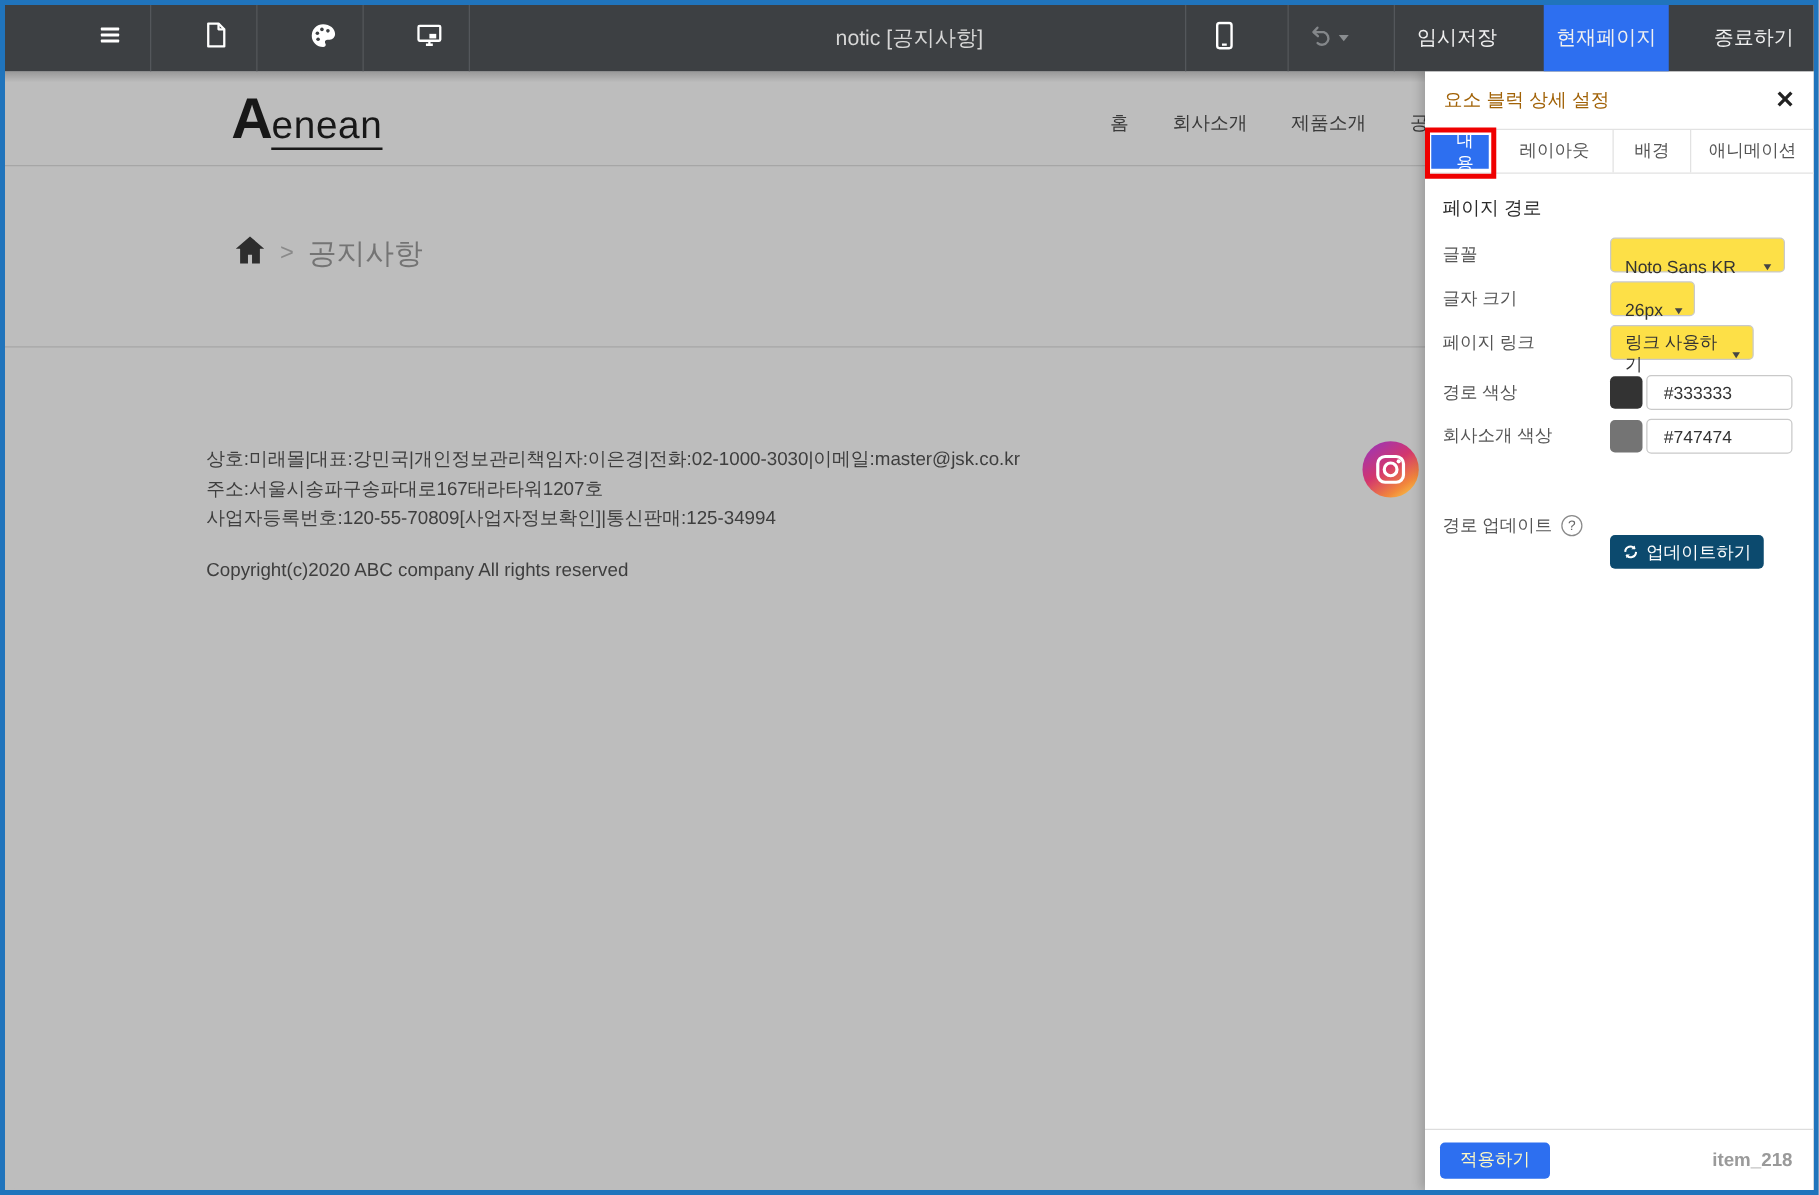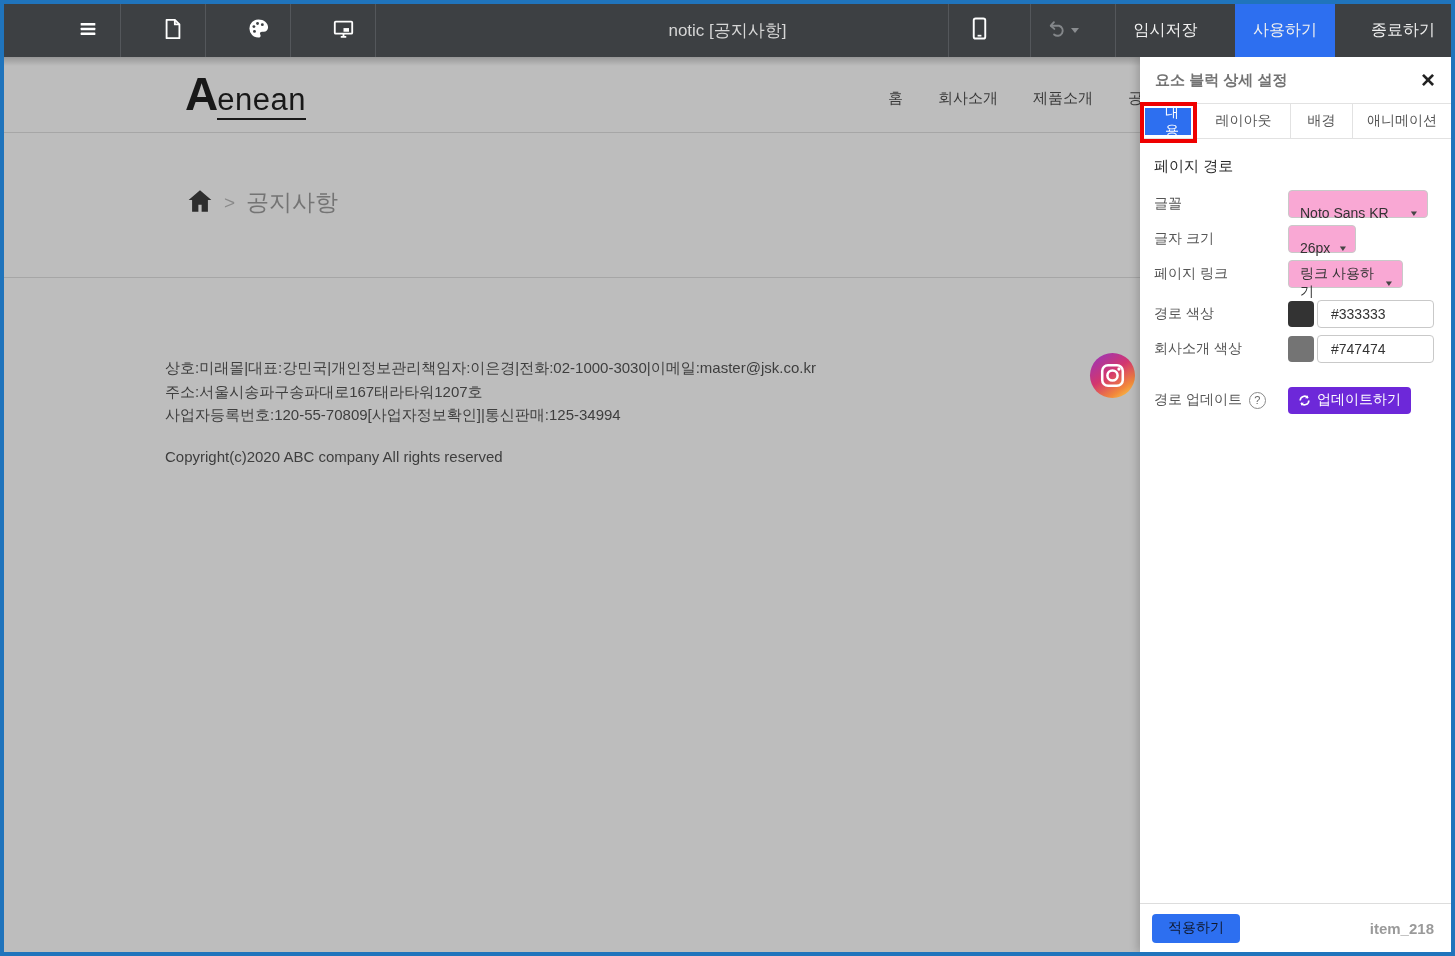--- a/index.html
+++ b/index.html
@@ -37,45 +37,45 @@
   .crumb-current { color:#747474; font-size:23px; }
 
   .site-footer { position:relative; padding:78px 0 0 161px; color:#3e3e3e; }
   .foot-lines { font-size:15px; line-height:23.5px; }
   .foot-copy { margin-top:21px; font-size:15px; }
   .insta { position:absolute; left:1085px; top:74px; width:47px; height:47px; cursor:pointer; }
 
   
   .panel { position:absolute; top:53px; right:0; width:311px; height:895px; background:#fff; z-index:20; display:flex; flex-direction:column; box-shadow:-3px 0 8px rgba(0,0,0,0.18); }
   .panel-header { height:46px; display:flex; align-items:center; justify-content:space-between; padding:0 16px 0 15px; }
-  .panel-title { font-size:15px; color:#737373;font-weight:bold; }
+  .panel-title { font-size:15px; color:#a16207; }
   .close-x { font-size:24px; color:#222; font-weight:bold; line-height:1; cursor:pointer; }
   .panel-tabs { display:flex; border-top:1px solid #e2e2e2; border-bottom:1px solid #e2e2e2; height:36px; flex:none; }
   .ptab { display:flex; align-items:center; justify-content:center; font-size:14px; color:#555; border-left:1px solid #e2e2e2; cursor:pointer; }
   .ptab:first-child { border-left:none; }
   .ptab-wrap { width:56px; position:relative; flex:none; }
   .ptab-active { position:absolute; left:5px; top:4px; right:5px; bottom:3px; background:#2d6ff0; color:#fff; display:flex; align-items:center; justify-content:center; font-size:14px; cursor:pointer;padding-left:20px; }
   .red-box { position:absolute; left:0px; top:-2px; width:57px; height:41px; border:4px solid #ef0000; pointer-events:none; z-index:6; }
   .ptab-layout { width:94px; } .ptab-bg { width:62px; } .ptab-anim { flex:1; }
 
   .panel-body { flex:1; padding:18px 16px 0 14px; overflow:hidden; }
   .section-title { font-size:15px; color:#2b2b2b; font-weight:500; margin-bottom:14px; }
   .frow { display:flex; align-items:center; margin-bottom:7px; min-height:28px; }
   .flabel { width:134px; flex:none; font-size:14px; color:#555; display:flex; align-items:center; gap:7px; }
-  .dd { border:1px solid #c9c9c9; border-radius:4px; height:28px; display:flex; align-items:center; justify-content:space-between; padding:18px 9px 0 11px; font-size:14px; color:#333; background:#f9a8d4; cursor:pointer; }
+  .dd { border:1px solid #c9c9c9; border-radius:4px; height:28px; display:flex; align-items:center; justify-content:space-between; padding:18px 9px 0 11px; font-size:14px; color:#333; background:#fde047; cursor:pointer; }
   .dd::after { content:"▼"; font-size:8px; color:#454545; margin-left:9px; transform:scaleX(1.3); }
   .dd-font { width:140px; } .dd-size { width:68px; } .dd-link { width:115px; }
   .swatch { width:26px; height:26px; border-radius:4px; flex:none; margin-right:3px; cursor:pointer; }
   .color-input { width:117px; height:28px; border:1px solid #c9c9c9; border-radius:4px; padding:0 13px; font-size:14px; color:#333; font-family:"Liberation Sans","DejaVu Sans",sans-serif; }
   .frow-update { margin-top:23px; }
   .help-ico { width:17px; height:17px; border:1px solid #8a8a8a; border-radius:50%; color:#666; font-size:11px; display:inline-flex; align-items:center; justify-content:center; cursor:pointer; }
   .help-ico::after { content:"?"; }
-  .update-btn { background:#6d28d9; color:#fff; border:none; border-radius:4px; height:27px; padding:0 10px; display:inline-flex; align-items:center; gap:6px; font-size:14px; cursor:pointer; font-family:inherit; }
+  .update-btn { background:#0c4a6e; color:#fff; border:none; border-radius:4px; height:27px; padding:0 10px; display:inline-flex; align-items:center; gap:6px; font-size:14px; cursor:pointer; font-family:inherit;margin-top:42px; }
   .panel-footer { flex:none; height:49px; border-top:1px solid #ddd; display:flex; align-items:center; justify-content:space-between; padding:0 17px 0 12px; }
-  .apply-btn { background:#2d6ff0; color:#0f172a; border:none; border-radius:4px; width:88px; height:29px; font-size:14px; cursor:pointer; font-family:inherit; }
+  .apply-btn { background:#2d6ff0; color:#fef9c3; border:none; border-radius:4px; width:88px; height:29px; font-size:14px; cursor:pointer; font-family:inherit; }
   .item-id { color:#9a9a9a; font-size:15px; font-weight:bold; }
 </style>
 </head>
 <body>
 
 <div class="frame">
 <div class="app">
 
   <div class="toolbar">
     <div class="tb-title">notic [공지사항]</div>
@@ -132,21 +132,21 @@
       <div class="tb-btn tb-undo">
         <span>
           <svg width="19" height="19" viewBox="0 0 24 24">
                 <path d="M7.5 4 3.5 8.5 8 12.5" fill="none" stroke="#84878a" stroke-width="2.4" stroke-linecap="round" stroke-linejoin="round"></path>
                 <path d="M4 8.5 h10 a6.5 6.5 0 1 1 -6.3 11" fill="none" stroke="#84878a" stroke-width="2.4" stroke-linecap="round"></path>
               </svg>
         </span>
         <span class="caret-sm"></span>
       </div>
       <div class="tb-btn tb-text">임시저장</div>
-      <div class="tb-btn tb-text publish">사용하기</div>
+      <div class="tb-btn tb-text publish">현재페이지</div>
       <div class="tb-btn tb-text exit">종료하기</div>
     </div>
   </div>
 
   <div class="preview">
 
     <div class="site-header">
       <div class="logo"><span class="logo-initial">A</span><span class="logo-rest">enean</span></div>
       <div class="site-nav">
         <div>홈</div>

